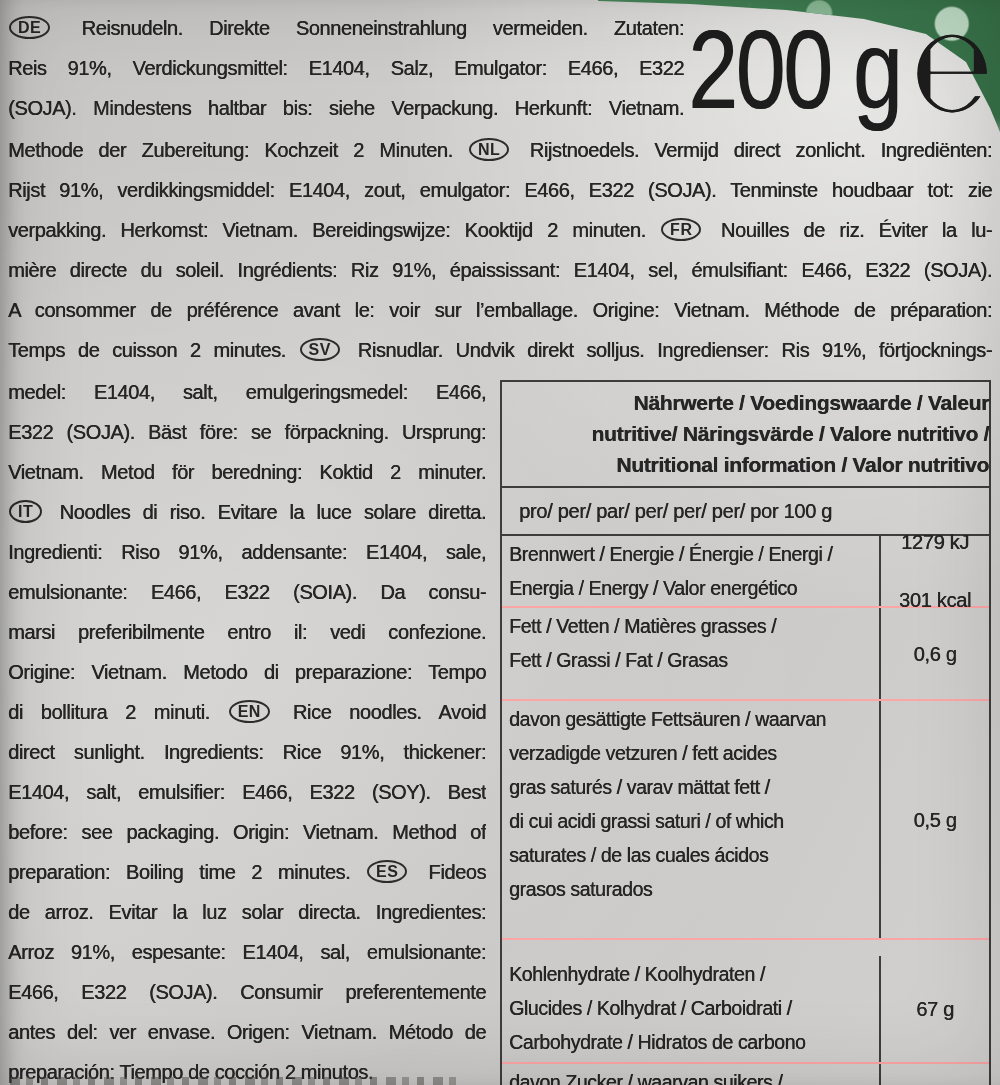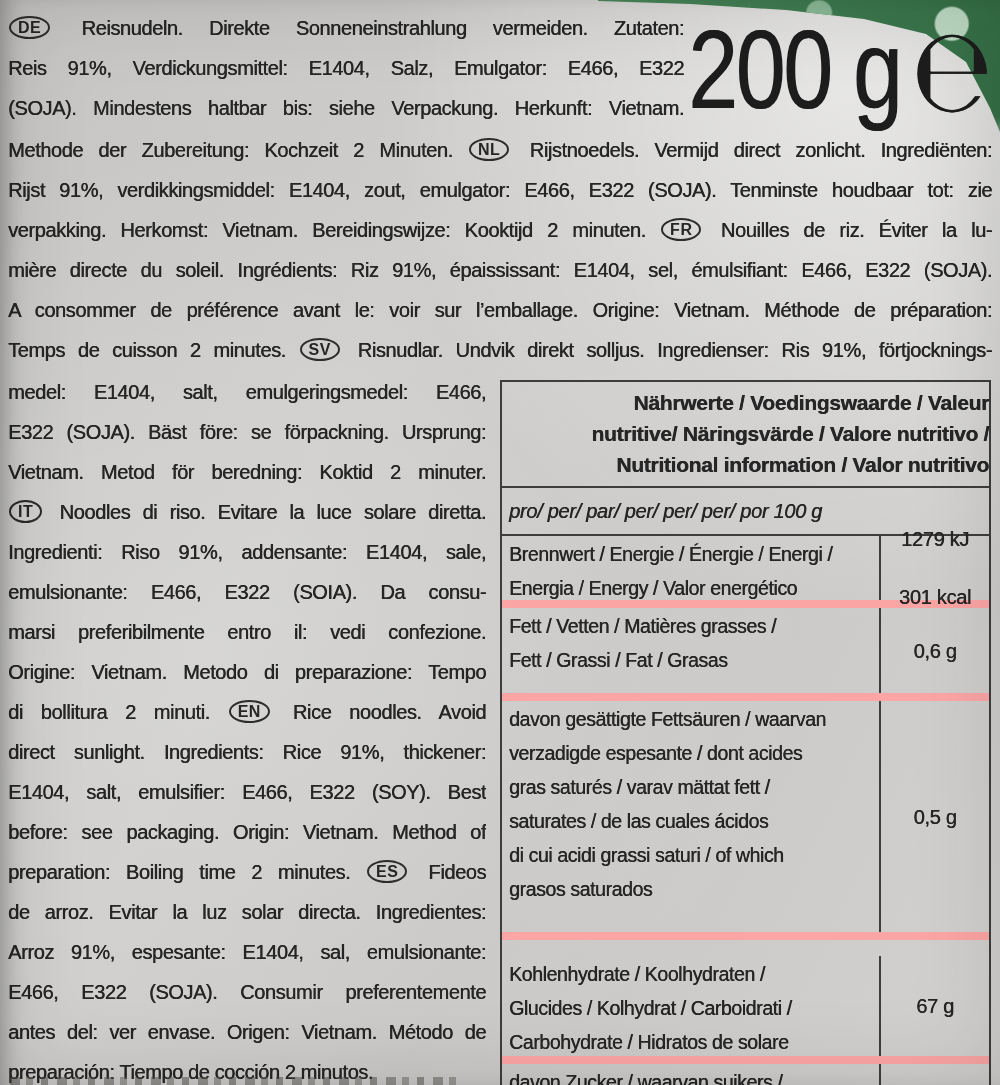--- a/index.html
+++ b/index.html
@@ -66,22 +66,22 @@
   #weight .esign{font-size:118px;line-height:104px;font-family:"DejaVu Sans",sans-serif;text-shadow:.8px 0 0 currentColor;}
 
   
   #ntable{
     position:absolute;left:500px;top:380px;width:491px;height:720px;
     border:2px solid #3d3d3d;box-sizing:border-box;
     text-shadow:0.4px 0 0 currentColor;
   }
   .th{border-bottom:2px solid #3d3d3d;padding:5px 0 6px;}
   .th-line{text-align:right;font-weight:bold;font-size:21px;line-height:31px;letter-spacing:-0.3px;}
-  .per-row{height:46px;line-height:46px;padding-left:7px;border-bottom:2px solid #3d3d3d;font-size:20px;letter-spacing:-0.3px;overflow:hidden;font-style:italic;}
-  .t-row{display:flex;border-bottom:8px solid #fca5a5;box-sizing:border-box;}
+  .per-row{height:46px;line-height:46px;padding-left:17px;border-bottom:2px solid #3d3d3d;font-size:20px;letter-spacing:-0.3px;overflow:hidden;}
+  .t-row{display:flex;border-bottom:2px solid #fca5a5;box-sizing:border-box;}
   .t-row:last-child{border-bottom:none;}
   .t-label{width:379px;border-right:2px solid #3d3d3d;padding:1px 4px 0 7px;box-sizing:border-box;
            font-size:19.5px;line-height:34px;letter-spacing:-0.4px;}
   .t-value{flex:1;display:flex;flex-direction:column;justify-content:center;align-items:center;
            font-size:20px;line-height:30px;letter-spacing:-0.3px;gap:28px;}
   .row-energy{height:72px;}
   .row-fat{height:93px;}
   .row-satfat{height:239px;}
   .row-carbs{height:108px;margin-top:16px;}
   .row-sugars{height:160px;}
@@ -162,35 +162,35 @@
           <div>Fett / Vetten / Matières grasses /</div>
           <div>Fett / Grassi / Fat / Grasas</div>
         </div>
         <div class="t-value">
           <div>0,6 g</div>
         </div>
       </div>
       <div class="t-row row-satfat">
         <div class="t-label">
           <div>davon gesättigte Fettsäuren / waarvan</div>
-          <div>verzadigde espesante / dont acides</div>
+          <div>verzadigde vetzuren / fett acides</div>
           <div>gras saturés / varav mättat fett /</div>
+          <div>di cui acidi grassi saturi / of which</div>
           <div>saturates / de las cuales ácidos</div>
-          <div>di cui acidi grassi saturi / of which</div>
           <div>grasos saturados</div>
         </div>
         <div class="t-value">
           <div>0,5 g</div>
         </div>
       </div>
       <div class="t-row row-carbs">
         <div class="t-label">
           <div>Kohlenhydrate / Koolhydraten /</div>
           <div>Glucides / Kolhydrat / Carboidrati /</div>
-          <div>Carbohydrate / Hidratos de solare</div>
+          <div>Carbohydrate / Hidratos de carbono</div>
         </div>
         <div class="t-value">
           <div>67 g</div>
         </div>
       </div>
       <div class="t-row row-sugars">
         <div class="t-label">
           <div>davon Zucker / waarvan suikers /</div>
           <div>dont sucres / Varav sockerarter /</div>
         </div>

